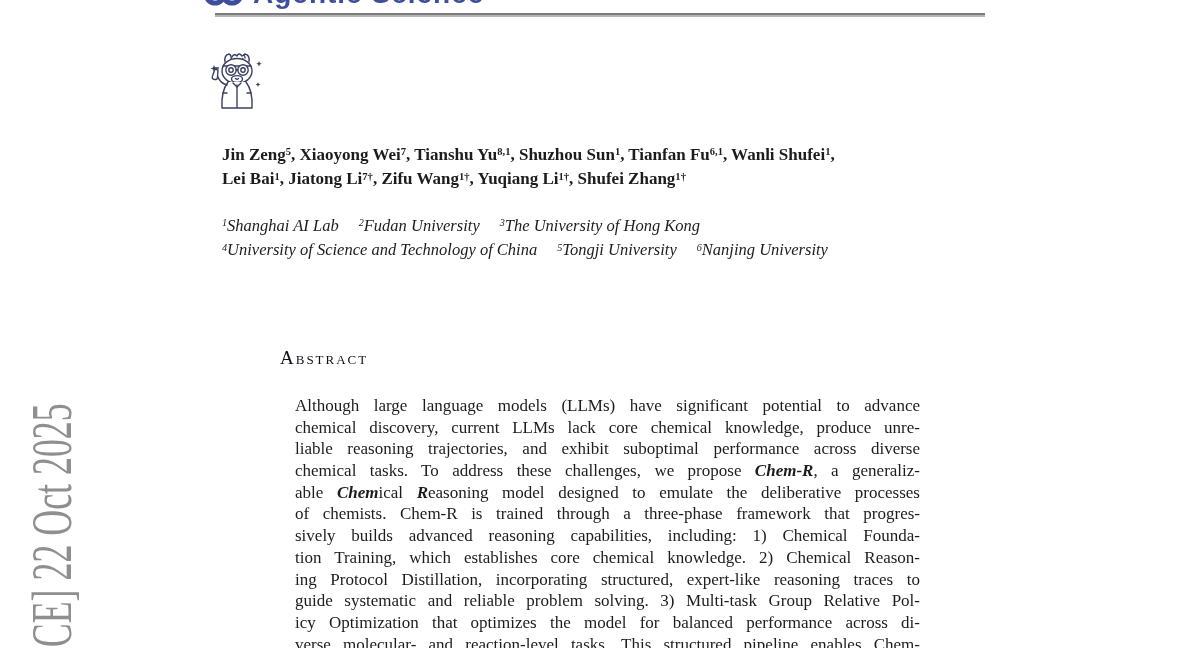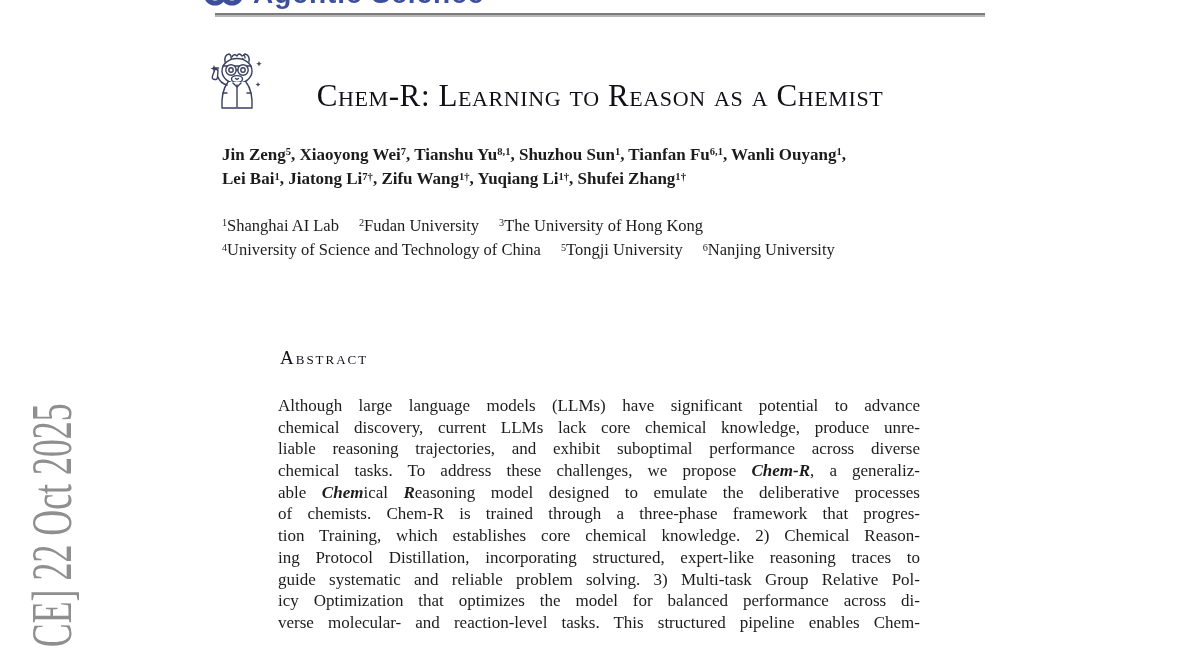--- a/index.html
+++ b/index.html
@@ -32,36 +32,36 @@
     text-align:center;font-variant:small-caps;
     font-size:31px;letter-spacing:0.6px;color:#101018;
   }
   
   .authors{
     position:absolute;left:222px;top:144px;width:775px;
     font-size:17px;font-weight:bold;line-height:22.3px;
   }
   .affiliations{
     position:absolute;left:222px;top:215px;width:775px;
-    font-size:16.5px;line-height:22.3px;
+    font-size:16.5px;line-height:22.3px;font-style:italic;
   }
   sup{font-size:62%;vertical-align:baseline;position:relative;top:-0.45em;font-weight:inherit;}
   .gap{display:inline-block;width:20px;}
   
   .abstract-heading{
     position:absolute;left:280px;top:347px;width:640px;text-align:left;
     font-variant:small-caps;font-size:19px;letter-spacing:2px;color:#101018;
   }
   .abstract{
     position:absolute;left:278px;top:395px;width:642px;
     font-size:17px;
   }
   .abstract .line{
     height:21.7px;line-height:21.7px;
-    text-align:justify;text-align-last:justify;
+    text-align:justify;text-align-last:justify;margin-left:17px;
   }
   .bi{font-weight:bold;font-style:italic;}
   .line{white-space:normal;}
 </style>
 </head>
 <body>
 
 <div class="page">
 
   <svg class="brand-logo" width="42" height="26" viewBox="0 0 42 26">
@@ -98,40 +98,40 @@
 
     <path d="M22 33 q-7 9 -6 26 h30 q1 -17 -6 -26" fill="#fff"></path>
     <path d="M31 36 v22"></path>
     <path d="M27 34 l4 4 4 -4"></path>
     <path d="M21 44 h-4 M45 44 h-4"></path>
 
     <path d="M21 36 q-7 -2 -9 -8" fill="none"></path>
     <path d="M9 20 l-2.5 7 q-1 3 2 3.5 q3 0.5 3 -2.5 l0.5 -7 z" fill="#fff"></path>
     <path d="M8.5 19 h4"></path>
   </svg>
-  <div class="paper-title">Chem-R: Learning to Reason as a Chemist</div>
 
   <div class="authors">
-      <div class="line"><span>Jin Zeng</span><sup>5</sup><span>, Xiaoyong Wei</span><sup>7</sup><span>, Tianshu Yu</span><sup>8,1</sup><span>, Shuzhou Sun</span><sup>1</sup><span>, Tianfan Fu</span><sup>6,1</sup><span>, Wanli Ouyang</span><sup>1</sup><span>,</span></div>
+      <div class="line"><span>Jin Zeng</span><sup>5</sup><span>, Xiaoyong Wei</span><sup>7</sup><span>, Tianshu Yu</span><sup>8,1</sup><span>, Shuzhou Sun</span><sup>1</sup><span>, Tianfan Fu</span><sup>6,1</sup><span>, Wanli Shufei</span><sup>1</sup><span>,</span></div>
       <div class="line"><span>Lei Bai</span><sup>1</sup><span>, Jiatong Li</span><sup>7†</sup><span>, Zifu Wang</span><sup>1†</sup><span>, Yuqiang Li</span><sup>1†</sup><span>, Shufei Zhang</span><sup>1†</sup></div>
     </div>
 
   <div class="affiliations">
       <div class="line"><sup>1</sup><span>Shanghai AI Lab</span><span class="gap"></span><sup>2</sup><span>Fudan University</span><span class="gap"></span><sup>3</sup><span>The University of Hong Kong</span></div>
       <div class="line"><sup>4</sup><span>University of Science and Technology of China</span><span class="gap"></span><sup>5</sup><span>Tongji University</span><span class="gap"></span><sup>6</sup><span>Nanjing University</span></div>
     </div>
 
   <div class="abstract-heading">Abstract</div>
   <div class="abstract">
       <div class="line"><span>Although large language models (LLMs) have significant potential to advance</span></div>
       <div class="line"><span>chemical discovery, current LLMs lack core chemical knowledge, produce unre-</span></div>
       <div class="line"><span>liable reasoning trajectories, and exhibit suboptimal performance across diverse</span></div>
       <div class="line"><span>chemical tasks. To address these challenges, we propose </span><span class="bi">Chem-R</span><span>, a generaliz-</span></div>
       <div class="line"><span>able </span><span class="bi">Chem</span><span>ical </span><span class="bi">R</span><span>easoning model designed to emulate the deliberative processes</span></div>
       <div class="line"><span>of chemists. Chem-R is trained through a three-phase framework that progres-</span></div>
+      <div class="line"><span>sively builds advanced reasoning capabilities, including: 1) Chemical Founda-</span></div>
       <div class="line"><span>tion Training, which establishes core chemical knowledge. 2) Chemical Reason-</span></div>
       <div class="line"><span>ing Protocol Distillation, incorporating structured, expert-like reasoning traces to</span></div>
       <div class="line"><span>guide systematic and reliable problem solving. 3) Multi-task Group Relative Pol-</span></div>
       <div class="line"><span>icy Optimization that optimizes the model for balanced performance across di-</span></div>
       <div class="line"><span>verse molecular- and reaction-level tasks. This structured pipeline enables Chem-</span></div>
     </div>
 
 </div>
 
 </body></html>

